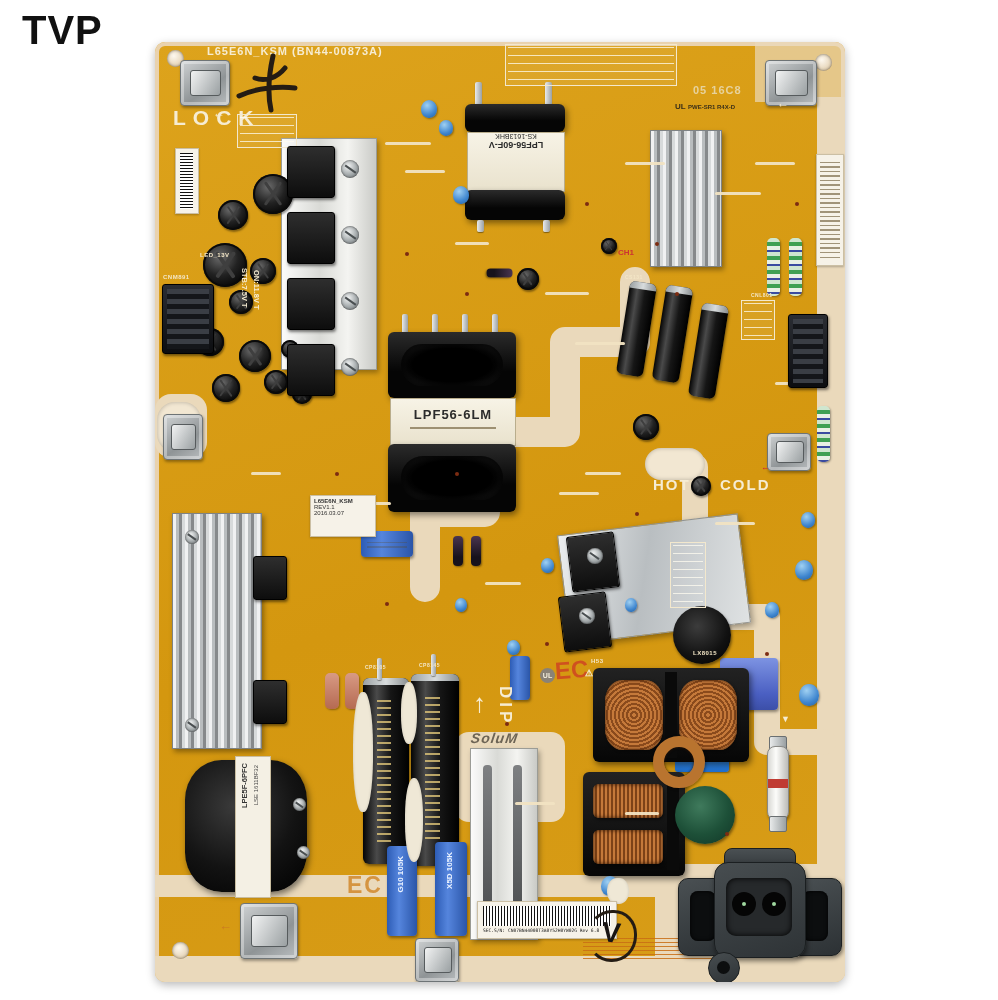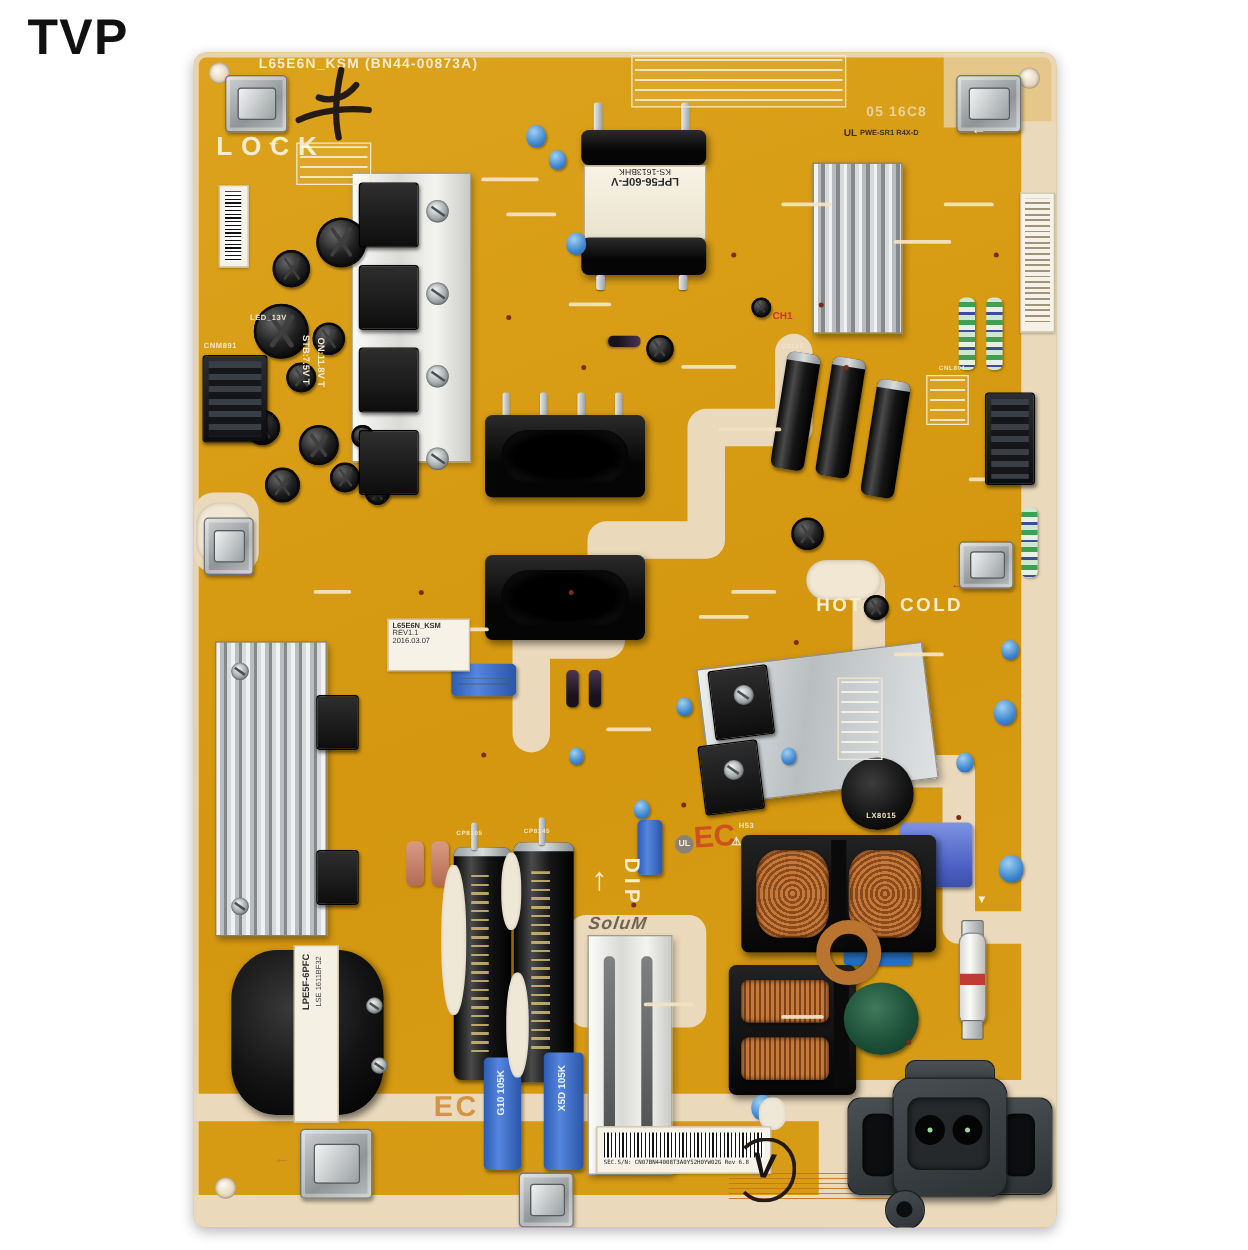--- a/index.html
+++ b/index.html
@@ -248,20 +248,24 @@
     </div>
 
     <div class="abs z2" style="left:233px;top:272px;width:128px;height:200px;">
       <div class="abs pin" style="left:14px;top:0;width:6px;height:22px;"></div>
       <div class="abs pin" style="left:44px;top:0;width:6px;height:22px;"></div>
       <div class="abs pin" style="left:74px;top:0;width:6px;height:22px;"></div>
       <div class="abs pin" style="left:104px;top:0;width:6px;height:22px;"></div>
       <div class="abs xfmr-black" style="left:0;top:18px;width:128px;height:66px;">
           <div class="xfmr-arch"></div>
         </div>
+      <div class="abs creamband" style="left:2px;top:84px;width:124px;height:46px;text-align:center;">
+        <div style="font-size:13px;font-weight:bold;color:#2b2b2b;letter-spacing:1px;padding-top:8px;">LPF56-6LM</div>
+        <div class="fakerows" style="width:70%;height:6px;margin:2px auto 0;"></div>
+      </div>
       <div class="abs xfmr-black" style="left:0;top:130px;width:128px;height:68px;">
           <div class="xfmr-arch"></div>
         </div>
     </div>
 
     <div class="abs z2" style="left:30px;top:718px;width:122px;height:132px;">
       <div class="abs" style="left:0;top:0;width:122px;height:132px;border-radius:30%;background:radial-gradient(circle at 40% 35%,#3a3a3a,#131313 55%,#000);box-shadow:2px 3px 6px rgba(0,0,0,.5);"></div>
       <div class="abs" style="left:50px;top:-4px;width:34px;height:140px;background:#f4f0e4;border:1px solid #c9bda0;">
         <div class="vtext flip" style="position:absolute;left:4px;top:6px;font-size:7.5px;color:#333;font-weight:bold;">LPE5F-6PFC</div>
         <div class="vtext flip" style="position:absolute;left:17px;top:8px;font-size:6px;color:#444;">LSE 1611BF32</div>

